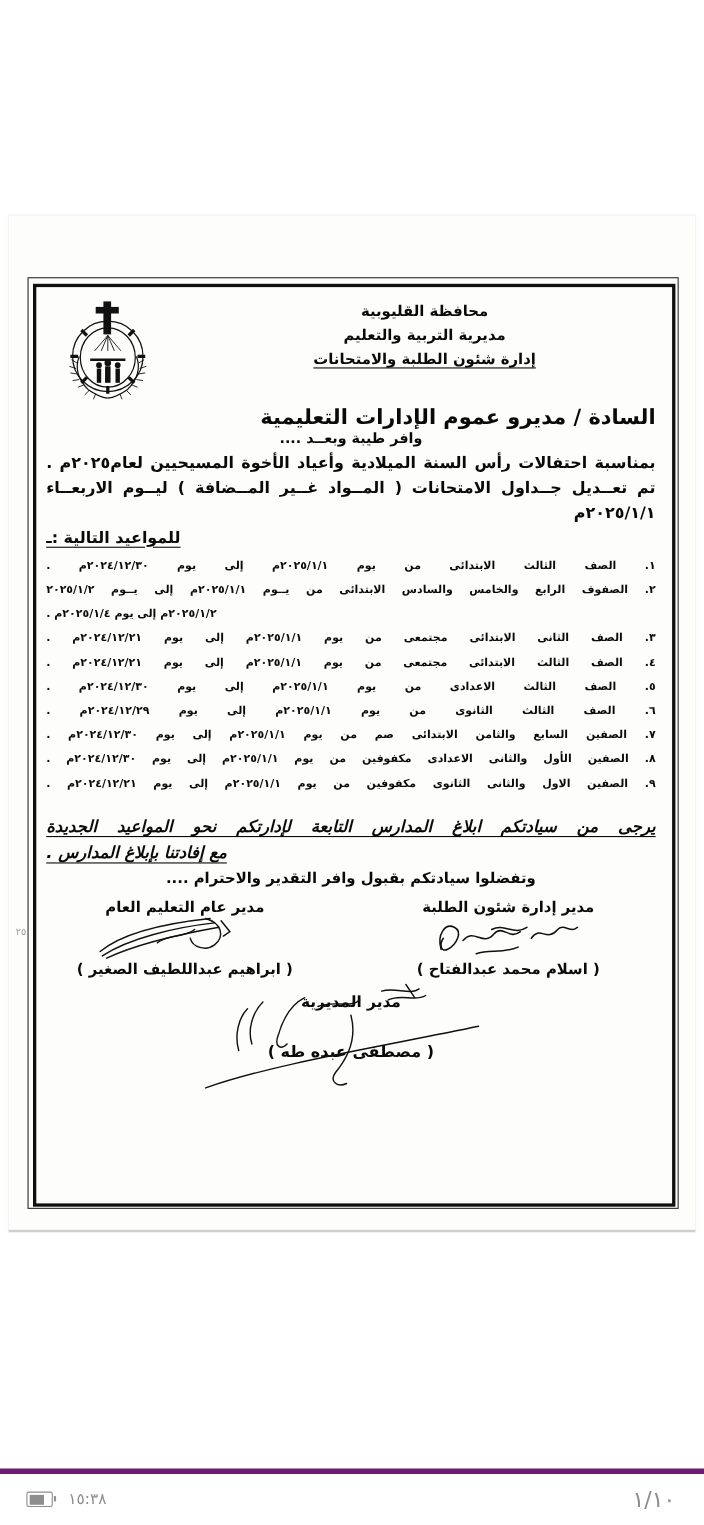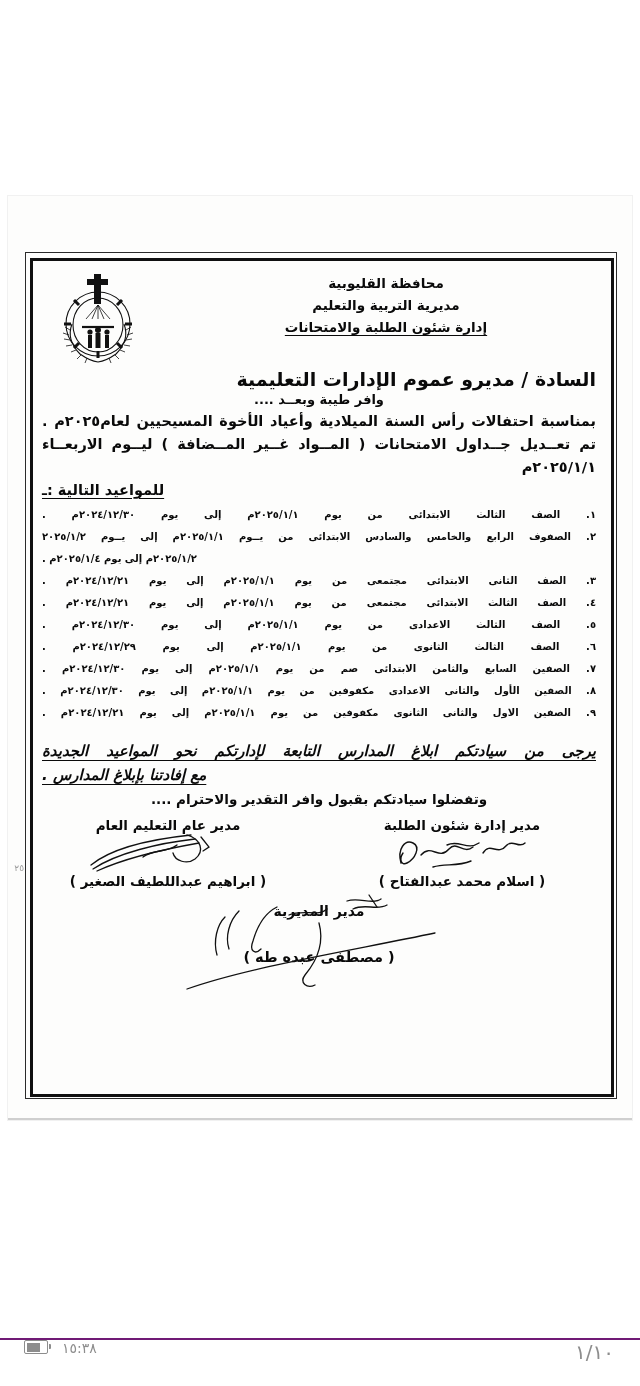--- a/index.html
+++ b/index.html
@@ -238,36 +238,36 @@
     top: -10px;
     transform: translateX(-50%);
     width: 300px;
     height: 120px;
     pointer-events: none;
   }
 
   .margin-mark {
     position: absolute;
     left: 4px;
-    top: 668px;
+    top: 648px;
     width: 12px;
     height: 16px;
     font-size: 9px;
     color: #9a9a9a;
     line-height: 8px;
   }
 
   
   .statusbar {
     position: relative;
     flex: 0 0 46px;
     background: #ffffff;
-    border-top: 2px solid #701a75;
+    border-top: 5px solid #701a75;
     display: flex;
-    align-items: flex-start;
+    align-items: center;
     direction: ltr;
   }
   .battery {
     margin-left: 24px;
     width: 22px;
     height: 12px;
     border: 1.5px solid #8d8d8d;
     border-radius: 2px;
     position: relative;
     display: inline-block;

